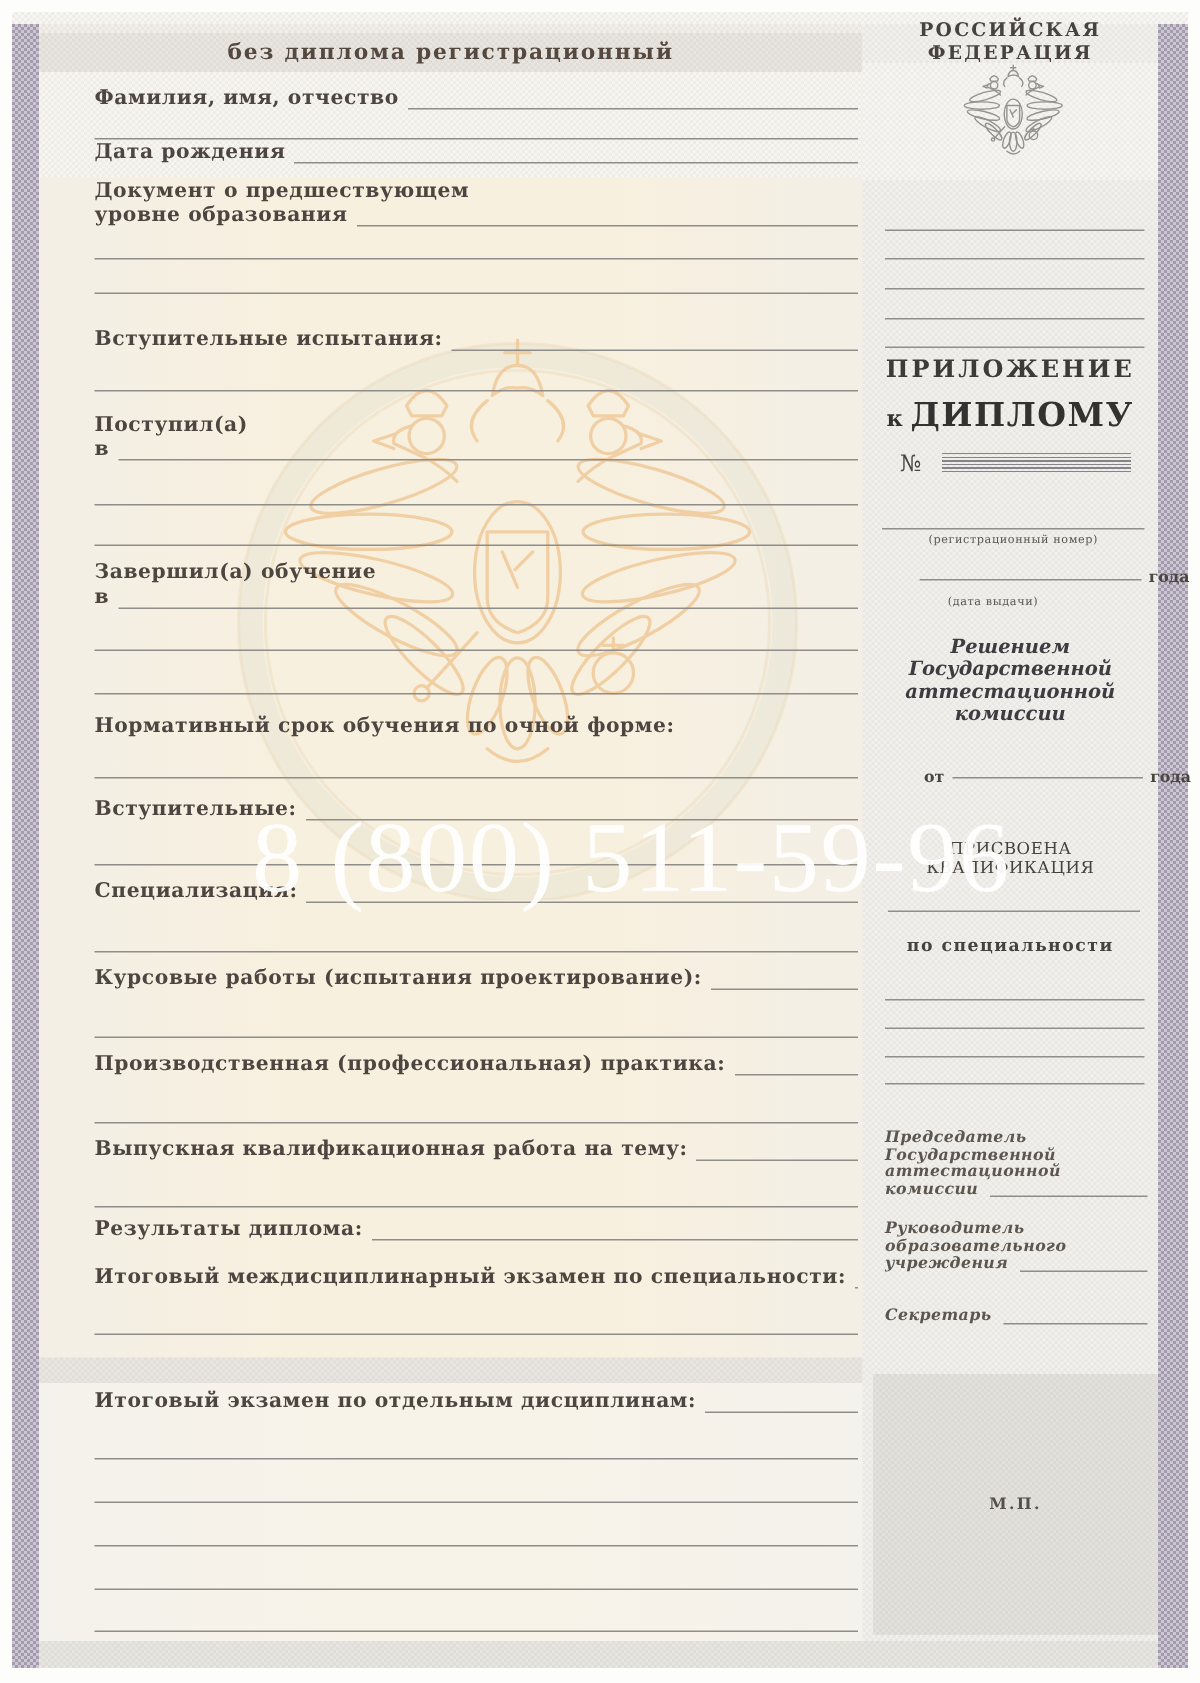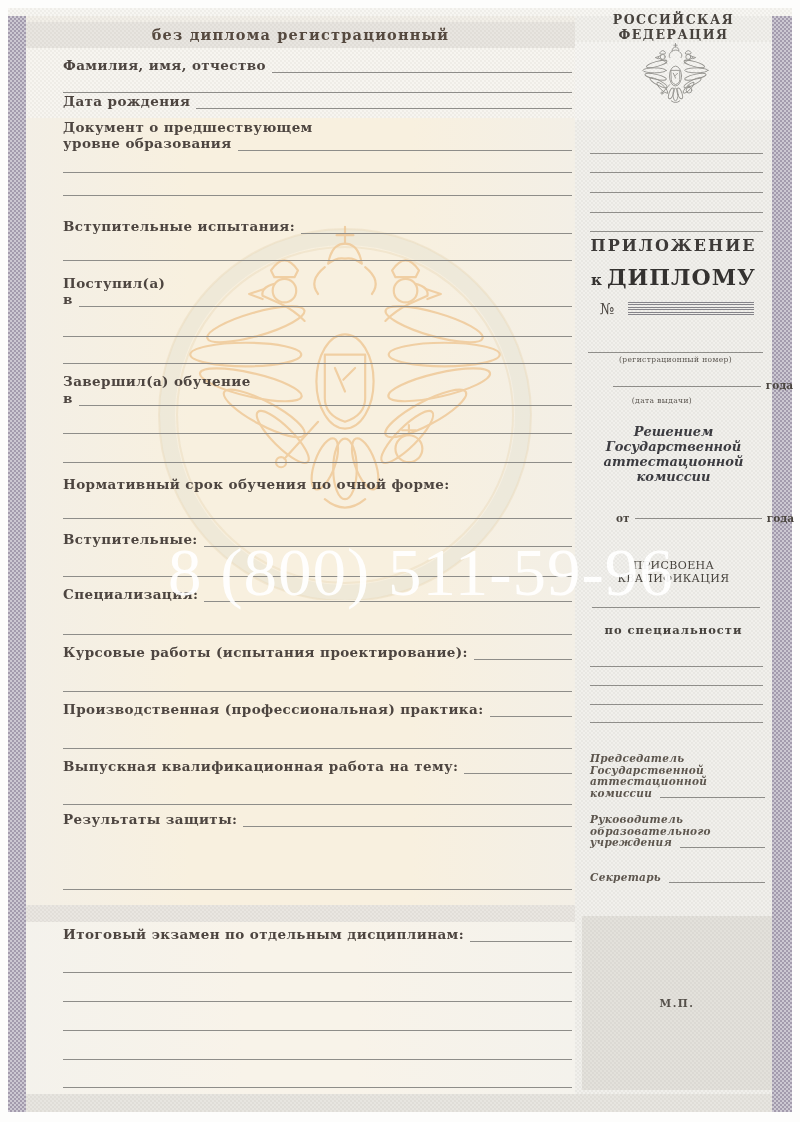--- a/index.html
+++ b/index.html
@@ -179,21 +179,25 @@
   </div>
   <div class="fl" style="top:748px"></div>
 
   <div class="row" style="top:757px">
     <span class="t lbl">Выпускная квалификационная работа на тему:</span>
     <span class="ln"></span>
   </div>
   <div class="fl" style="top:804px"></div>
 
   <div class="row" style="top:810px">
-    <span class="t lbl">Результаты защиты:</span>
+    <span class="t lbl">Результаты диплома:</span>
+    <span class="ln"></span>
+  </div>
+  <div class="row" style="top:842px">
+    <span class="t lbl">Итоговый междисциплинарный экзамен по специальности:</span>
     <span class="ln"></span>
   </div>
   <div class="fl" style="top:889px"></div>
 
   <div class="row" style="top:925px">
     <span class="t lbl">Итоговый экзамен по отдельным дисциплинам:</span>
     <span class="ln"></span>
   </div>
   <div class="fl" style="top:972px"></div>
   <div class="fl" style="top:1001px"></div>

